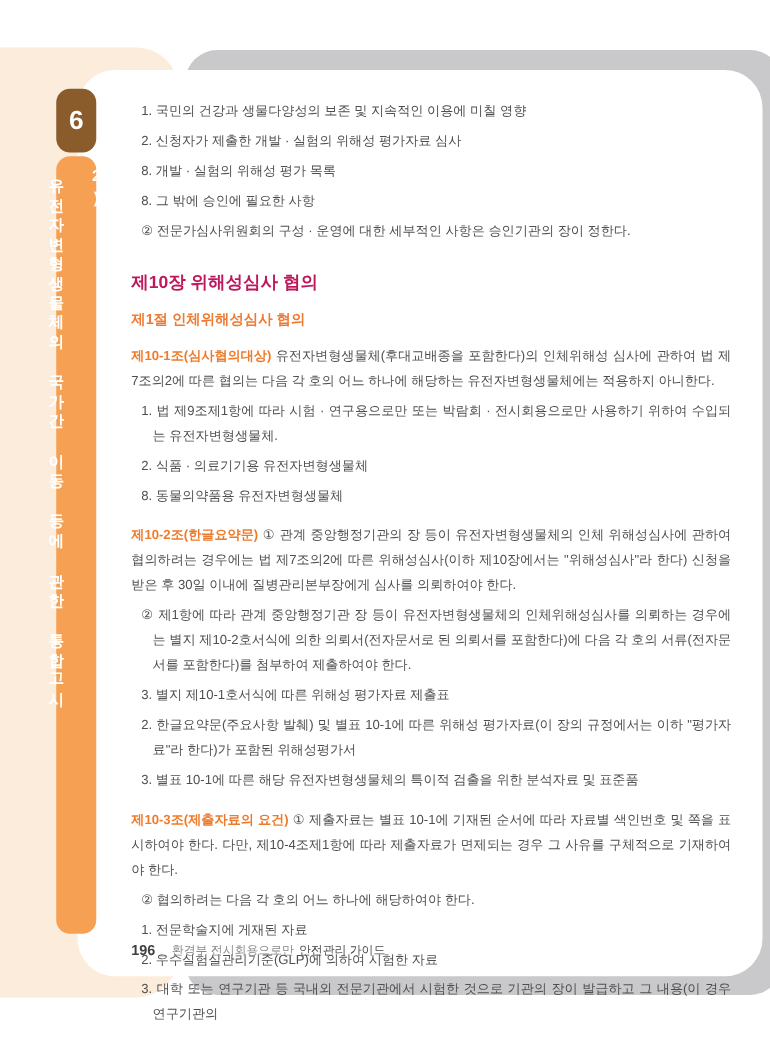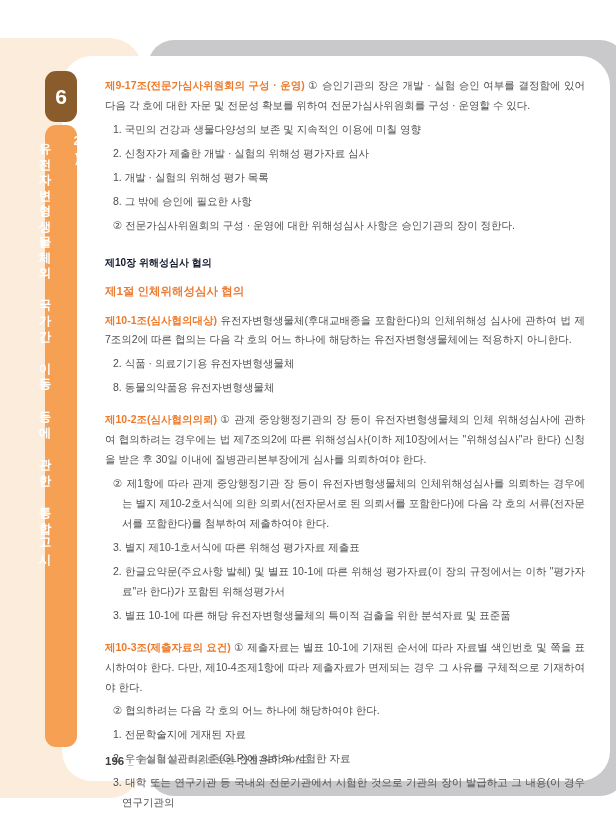--- a/index.html
+++ b/index.html
@@ -43,21 +43,21 @@
   .doc{
     position:absolute;left:105px;top:76px;width:480px;
     color:#4f4f4f;font-size:10.5px;line-height:1.9;
   }
   .doc p{margin:0;text-align:justify;}
   .para{margin-top:12px !important;}
   .para:first-child{margin-top:0 !important;}
   .item{margin-top:4px !important;padding-left:17px;text-indent:-9px;}
   .alabel{color:#ee7b2b;font-weight:bold;}
   .chapter{
-    margin:20px 0 0 0;color:#0f172a;font-size:10px;font-weight:bold;line-height:1.3;
+    margin:20px 0 0 0;color:#be185d;font-size:14px;font-weight:bold;line-height:1.3;
   }
   .section{
     margin:15px 0 0 0;color:#ee7b35;font-size:11.5px;font-weight:bold;line-height:1.3;
   }
   
   .footer{
     position:absolute;left:105px;top:754px;font-size:9.5px;color:#8a8a8a;
     display:flex;align-items:center;gap:4px;
   }
   .footer .pnum{font-size:11.5px;font-weight:bold;color:#3f3f3f;}
@@ -73,32 +73,32 @@
 
 <div class="tab-number">
   <span>6</span>
 </div>
 <div class="tab-vertical">
   <span class="vtext">2)
 유전자변형생물체의 국가간 이동 등에 관한 통합고시</span>
 </div>
 
 <div class="doc">
-    <p class="para"><span class="alabel">제9-17조(전문가심사위원회의 구성 · 운영)</span> ① 승인기관의 장은 개발 · 실험 승인 여부를 결정함에 있어 다음 각 호에 대한 자문 및 전문성 확보를 위하여 전문가심사위원회를 구성 · 운영할 수 있다.</p>
     <p class="item">1. 국민의 건강과 생물다양성의 보존 및 지속적인 이용에 미칠 영향</p>
     <p class="item">2. 신청자가 제출한 개발 · 실험의 위해성 평가자료 심사</p>
-    <p class="item">1. 개발 · 실험의 위해성 평가 목록</p>
+    <p class="item">8. 개발 · 실험의 위해성 평가 목록</p>
     <p class="item">8. 그 밖에 승인에 필요한 사항</p>
-    <p class="item">② 전문가심사위원회의 구성 · 운영에 대한 위해성심사 사항은 승인기관의 장이 정한다.</p>
+    <p class="item">② 전문가심사위원회의 구성 · 운영에 대한 세부적인 사항은 승인기관의 장이 정한다.</p>
     <h2 class="chapter">제10장 위해성심사 협의</h2>
     <h3 class="section">제1절 인체위해성심사 협의</h3>
     <p class="para"><span class="alabel">제10-1조(심사협의대상)</span> 유전자변형생물체(후대교배종을 포함한다)의 인체위해성 심사에 관하여 법 제7조의2에 따른 협의는 다음 각 호의 어느 하나에 해당하는 유전자변형생물체에는 적용하지 아니한다.</p>
+    <p class="item">1. 법 제9조제1항에 따라 시험 · 연구용으로만 또는 박람회 · 전시회용으로만 사용하기 위하여 수입되는 유전자변형생물체.</p>
     <p class="item">2. 식품 · 의료기기용 유전자변형생물체</p>
     <p class="item">8. 동물의약품용 유전자변형생물체</p>
-    <p class="para"><span class="alabel">제10-2조(심사협의의뢰)</span> ① 관계 중앙행정기관의 장 등이 유전자변형생물체의 인체 위해성심사에 관하여 협의하려는 경우에는 법 제7조의2에 따른 위해성심사(이하 제10장에서는 "위해성심사"라 한다) 신청을 받은 후 30일 이내에 질병관리본부장에게 심사를 의뢰하여야 한다.</p>
+    <p class="para"><span class="alabel">제10-2조(한글요약문)</span> ① 관계 중앙행정기관의 장 등이 유전자변형생물체의 인체 위해성심사에 관하여 협의하려는 경우에는 법 제7조의2에 따른 위해성심사(이하 제10장에서는 "위해성심사"라 한다) 신청을 받은 후 30일 이내에 질병관리본부장에게 심사를 의뢰하여야 한다.</p>
     <p class="item">② 제1항에 따라 관계 중앙행정기관 장 등이 유전자변형생물체의 인체위해성심사를 의뢰하는 경우에는 별지 제10-2호서식에 의한 의뢰서(전자문서로 된 의뢰서를 포함한다)에 다음 각 호의 서류(전자문서를 포함한다)를 첨부하여 제출하여야 한다.</p>
     <p class="item">3. 별지 제10-1호서식에 따른 위해성 평가자료 제출표</p>
     <p class="item">2. 한글요약문(주요사항 발췌) 및 별표 10-1에 따른 위해성 평가자료(이 장의 규정에서는 이하 "평가자료"라 한다)가 포함된 위해성평가서</p>
     <p class="item">3. 별표 10-1에 따른 해당 유전자변형생물체의 특이적 검출을 위한 분석자료 및 표준품</p>
     <p class="para"><span class="alabel">제10-3조(제출자료의 요건)</span> ① 제출자료는 별표 10-1에 기재된 순서에 따라 자료별 색인번호 및 쪽을 표시하여야 한다. 다만, 제10-4조제1항에 따라 제출자료가 면제되는 경우 그 사유를 구체적으로 기재하여야 한다.</p>
     <p class="item">② 협의하려는 다음 각 호의 어느 하나에 해당하여야 한다.</p>
     <p class="item">1. 전문학술지에 게재된 자료</p>
     <p class="item">2. 우수실험실관리기준(GLP)에 의하여 시험한 자료</p>
     <p class="item">3. 대학 또는 연구기관 등 국내외 전문기관에서 시험한 것으로 기관의 장이 발급하고 그 내용(이 경우 연구기관의</p>
   </div>

